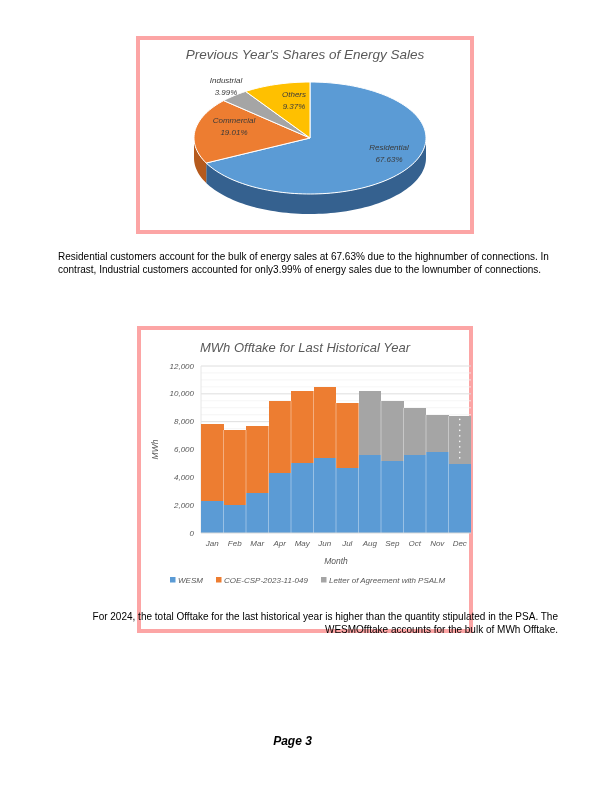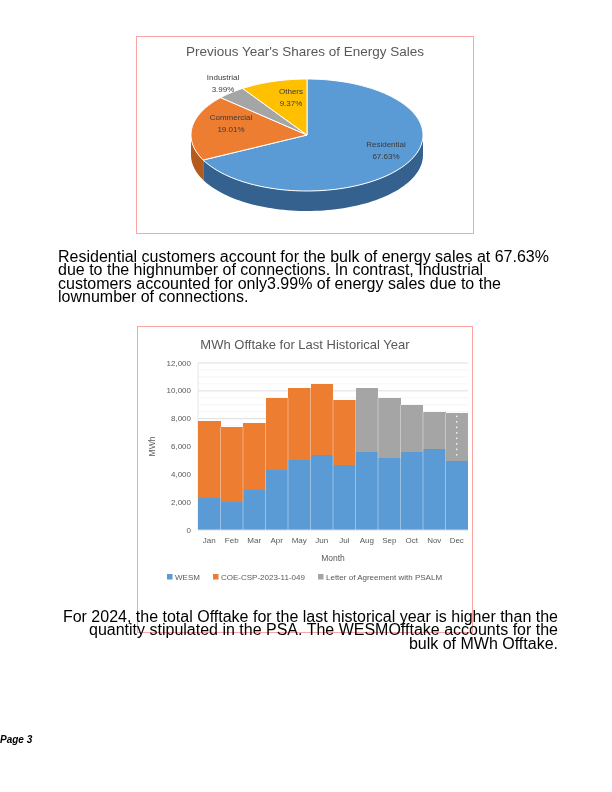--- a/index.html
+++ b/index.html
@@ -7,42 +7,43 @@
     position:relative;
     width:612px;height:792px;
     background:#ffffff;
     font-family:"Liberation Sans","DejaVu Sans",sans-serif;
     color:#000;
     overflow:hidden;
   }
   .chart-frame{
     position:absolute;
     background:#ffffff;
-    border:1px solid #fca5a5;
+    border:4px solid #fca5a5;
     box-sizing:border-box;
+    font-style:italic;
   }
   .pie-frame{left:136px;top:36px;width:338px;height:198px;}
   .bar-frame{left:137px;top:326px;width:336px;height:307px;}
   .chart-frame svg{position:absolute;left:0;top:0;}
   .chart-title{
     position:absolute;left:0;width:100%;
     text-align:center;color:#595959;
   }
   .pie-title{top:7px;font-size:13.5px;}
   .bar-title{top:10px;font-size:13px;}
   .caption{
     position:absolute;left:58px;width:500px;
-    font-size:16px;line-height:13.4px;color:#000;
+    font-size:10px;line-height:13.4px;color:#000;
   }
   .caption-pie{top:250px;}
   .caption-bar{top:610px;text-align:right;}
   .page-footer{
     position:absolute;left:0;top:734px;width:585px;
-    text-align:left;
-    font-size:10px;font-weight:bold;font-style:italic;color:#000;
+    text-align:center;
+    font-size:12px;font-weight:bold;font-style:italic;color:#000;
   }
 </style>
 </head>
 <body>
 
 <div class="page">
 
   <div class="chart-frame pie-frame">
     <div class="chart-title pie-title">Previous Year's Shares of Energy Sales</div>
     <svg id="pie-svg" width="338" height="198" viewBox="0 0 338 198">

